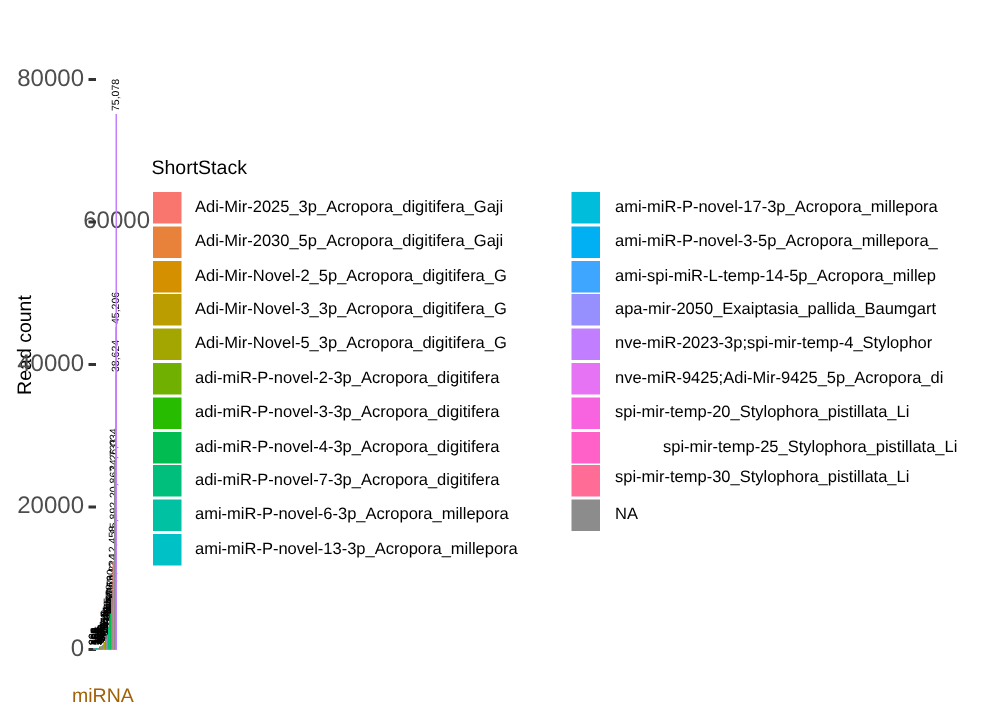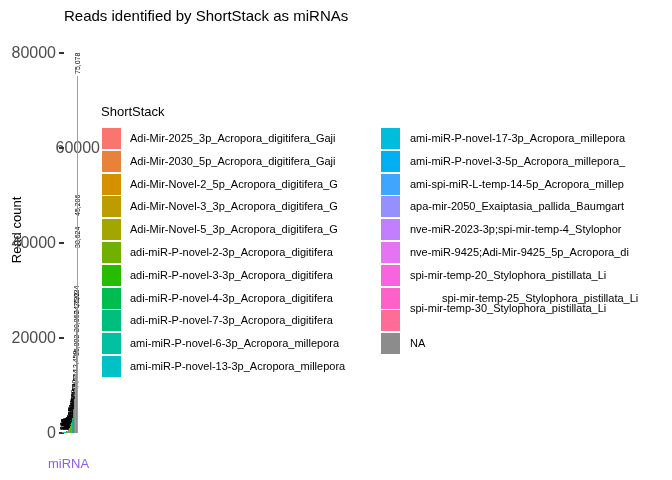--- a/index.html
+++ b/index.html
@@ -5,21 +5,21 @@
   html,body{margin:0;padding:0;background:#fff;}
   .figure{
     position:relative;width:672px;height:480px;background:#fff;
     font-family:"Liberation Sans","DejaVu Sans",sans-serif;overflow:hidden;
   }
   .chart-title{position:absolute;left:64px;top:7px;font-size:15px;color:#000;white-space:nowrap;}
   .y-axis-title{
     position:absolute;left:16px;top:230px;font-size:13px;color:#000;white-space:nowrap;
     transform:translate(-50%,-50%) rotate(-90deg);
   }
-  .x-axis-title{position:absolute;left:48px;top:456px;font-size:13px;color:#8b5cf6;white-space:nowrap;}
+  .x-axis-title{position:absolute;left:48px;top:456px;font-size:13px;color:#a16207;white-space:nowrap;}
   .y-tick-label{
     position:absolute;left:0;width:56px;text-align:right;
     font-size:16px;color:#4D4D4D;line-height:12px;
   }
   .y-tick-mark{position:absolute;left:59px;width:5px;height:2px;background:#333;}
   .bar{position:absolute;width:1px;}
   .bar-value-label{
     position:absolute;height:7px;line-height:7px;font-size:7px;color:#000;
     white-space:nowrap;transform:rotate(-90deg);transform-origin:0 100%;
     letter-spacing:0;
@@ -28,21 +28,20 @@
   .legend-title{position:absolute;left:0;top:4px;font-size:13px;color:#000;white-space:nowrap;}
   .legend-swatch{position:absolute;width:19px;height:21px;}
   .legend-item-label{
     position:absolute;font-size:11px;line-height:13px;color:#000;white-space:nowrap;
   }
 </style>
 </head>
 <body>
 
 <div class="figure">
-  <div class="chart-title">Reads identified by ShortStack as miRNAs</div>
   <div class="y-axis-title">Read count</div>
   <div class="x-axis-title">miRNA</div>
   <div id="y-axis">
       <div class="y-tick-label" style="top: 427px;">0</div>
       <div class="y-tick-mark" style="top: 432px;"></div>
       <div class="y-tick-label" style="top: 332px;">20000</div>
       <div class="y-tick-mark" style="top: 337px;"></div>
       <div class="y-tick-label" style="top: 237px;">40000</div>
       <div class="y-tick-mark" style="top: 242px;"></div>
       <div class="y-tick-label" style="top: 142px; margin-left: 44px;">60000</div>
@@ -191,18 +190,18 @@
         <div class="legend-item-label" style="left: 309px; top: 100.4px;">apa-mir-2050_Exaiptasia_pallida_Baumgart</div>
         <div class="legend-swatch" style="left: 280px; top: 119.2px; background: rgb(193, 127, 255);"></div>
         <div class="legend-item-label" style="left: 309px; top: 123.2px;">nve-miR-2023-3p;spi-mir-temp-4_Stylophor</div>
         <div class="legend-swatch" style="left: 280px; top: 142px; background: rgb(230, 115, 243);"></div>
         <div class="legend-item-label" style="left: 309px; top: 146px;">nve-miR-9425;Adi-Mir-9425_5p_Acropora_di</div>
         <div class="legend-swatch" style="left: 280px; top: 164.8px; background: rgb(248, 99, 223);"></div>
         <div class="legend-item-label" style="left: 309px; top: 168.8px;">spi-mir-temp-20_Stylophora_pistillata_Li</div>
         <div class="legend-swatch" style="left: 280px; top: 187.6px; background: rgb(255, 97, 200);"></div>
         <div class="legend-item-label" style="left: 309px; top: 191.6px; margin-left: 32px;">spi-mir-temp-25_Stylophora_pistillata_Li</div>
         <div class="legend-swatch" style="left: 280px; top: 210.4px; background: rgb(255, 108, 150);"></div>
-        <div class="legend-item-label" style="left: 309px; top: 202px;">spi-mir-temp-30_Stylophora_pistillata_Li</div>
+        <div class="legend-item-label" style="left: 309px; top: 212px;">spi-mir-temp-30_Stylophora_pistillata_Li</div>
         <div class="legend-swatch" style="left: 280px; top: 233.2px; background: rgb(140, 140, 140);"></div>
         <div class="legend-item-label" style="left: 309px; top: 237.2px;">NA</div>
       </div>
   </div>
 </div>
 
 </body></html>

